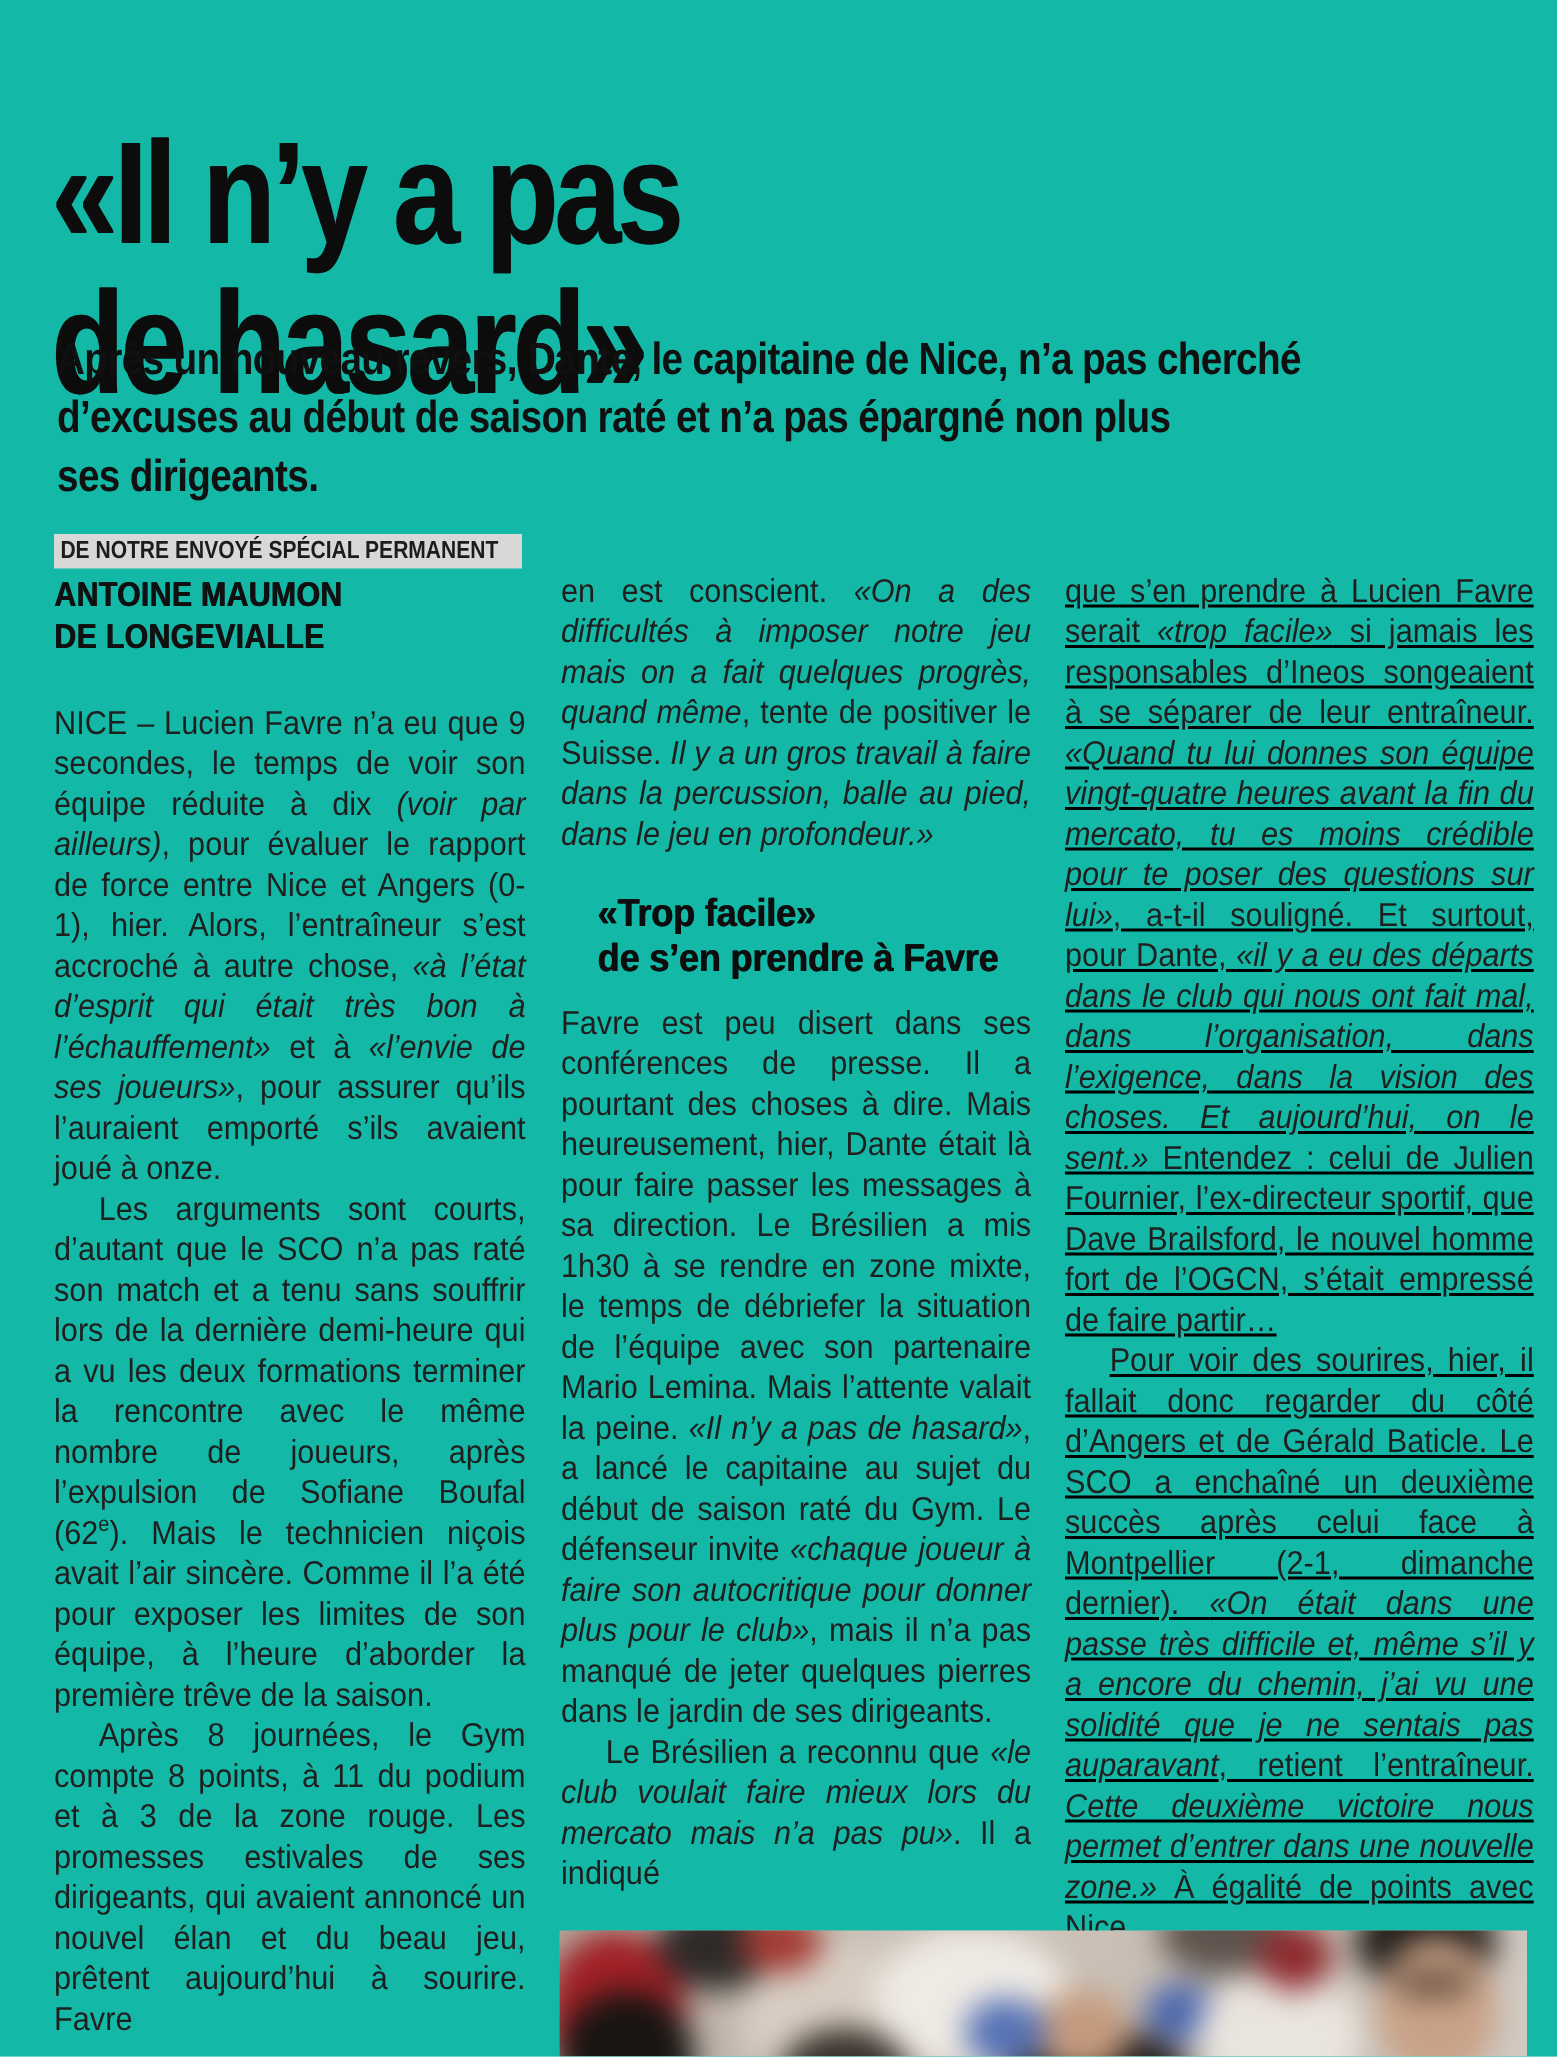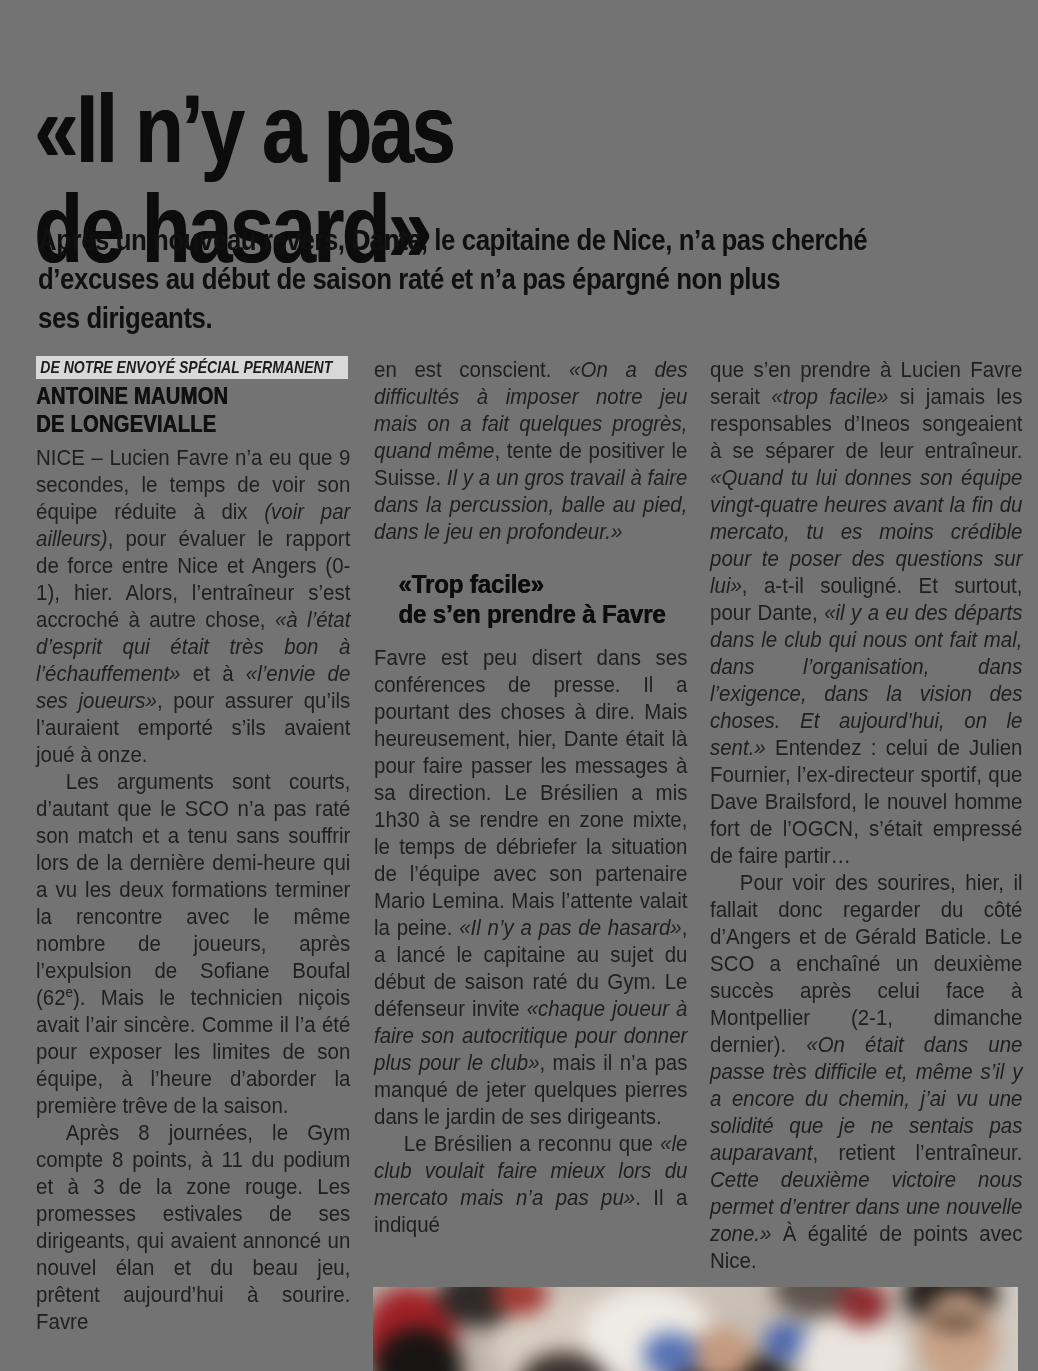--- a/index.html
+++ b/index.html
@@ -1,21 +1,21 @@
 <!DOCTYPE html>
 <html lang="fr"><head>
 <meta charset="utf-8">
 <style>
   html,body{margin:0;padding:0;}
   body{
     width:1038px;height:1371px;background:#ffffff;
     font-family:"Liberation Sans", sans-serif;
     overflow:hidden;
   }
-  .page{position:relative;width:1038px;height:1371px;background:#737373;overflow:hidden;}
+  .page{position:relative;width:1038px;height:1371px;background:#14b8a6;overflow:hidden;}
 
   
   .headline{
     position:absolute;left:34px;top:14px;
     font-size:97px;line-height:100px;font-weight:700;letter-spacing:-3px;
     color:#0c0c0c;transform:scaleX(0.82);transform-origin:0 0;
     text-shadow:1px 0 0 currentColor;
   }
   .headline .line{white-space:nowrap;}
 
@@ -25,42 +25,41 @@
     font-size:30px;line-height:39px;font-weight:700;letter-spacing:-0.5px;
     color:#101010;transform:scaleX(0.86);transform-origin:0 0;
   }
   .standfirst .line{white-space:nowrap;}
   .standfirst .b{text-shadow:0.9px 0 0 currentColor;}
 
   
   .kicker-bar{
     position:absolute;left:36px;top:356px;width:312px;height:23px;
     background:#d8d8d8;
-    font-style:italic;
   }
   .kicker-text{
     display:inline-block;font-size:16.5px;font-weight:700;line-height:23px;
     color:#1c1c1c;padding-left:5px;white-space:nowrap;
     transform:scaleX(0.85);transform-origin:0 0;
   }
 
   
   .author{
     position:absolute;left:36px;top:382px;
     font-size:23px;line-height:28px;font-weight:700;letter-spacing:0.2px;
     color:#101010;transform:scaleX(0.88);transform-origin:0 0;
     text-shadow:0.6px 0 0 currentColor;
   }
   .author .line{white-space:nowrap;}
 
   
-  .col{position:absolute;}
+  .col{position:absolute;margin-top:24px;}
   #col1{left:36px;top:444px;width:314px;height:900px;}
   #col2{left:374px;top:356px;width:313px;height:920px;}
-  #col3{left:710px;top:356px;width:312px;height:920px;}
+  #col3{left:710px;top:356px;width:312px;height:920px;text-decoration:underline;}
   .col-inner{
     transform:scaleX(0.93);transform-origin:0 0;
     font-size:22px;line-height:27px;text-align:justify;color:#1f1f1f;
     hyphens:auto;-webkit-hyphens:auto;
   }
   #col1 .col-inner{width:338px;}
   #col2 .col-inner{width:337px;}
   #col3 .col-inner{width:336px;}
   .para{margin:0;}
   .para.indent{text-indent:32px;}

